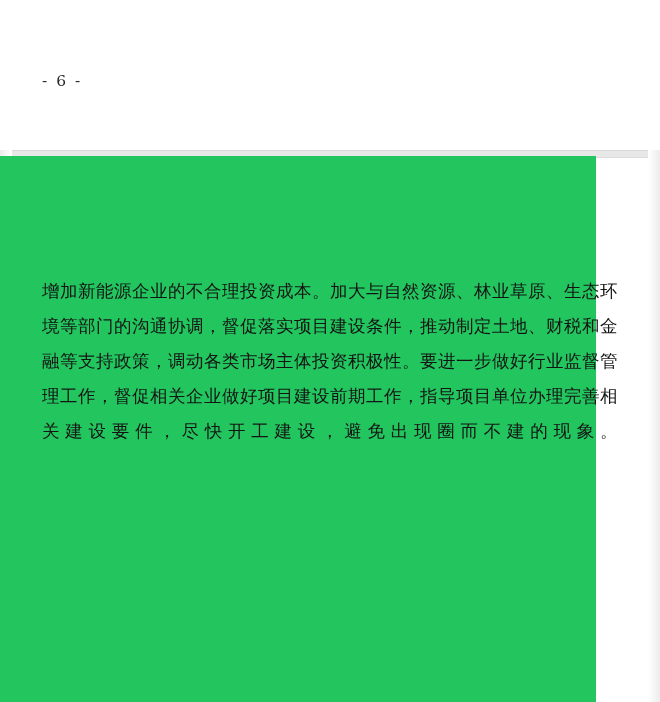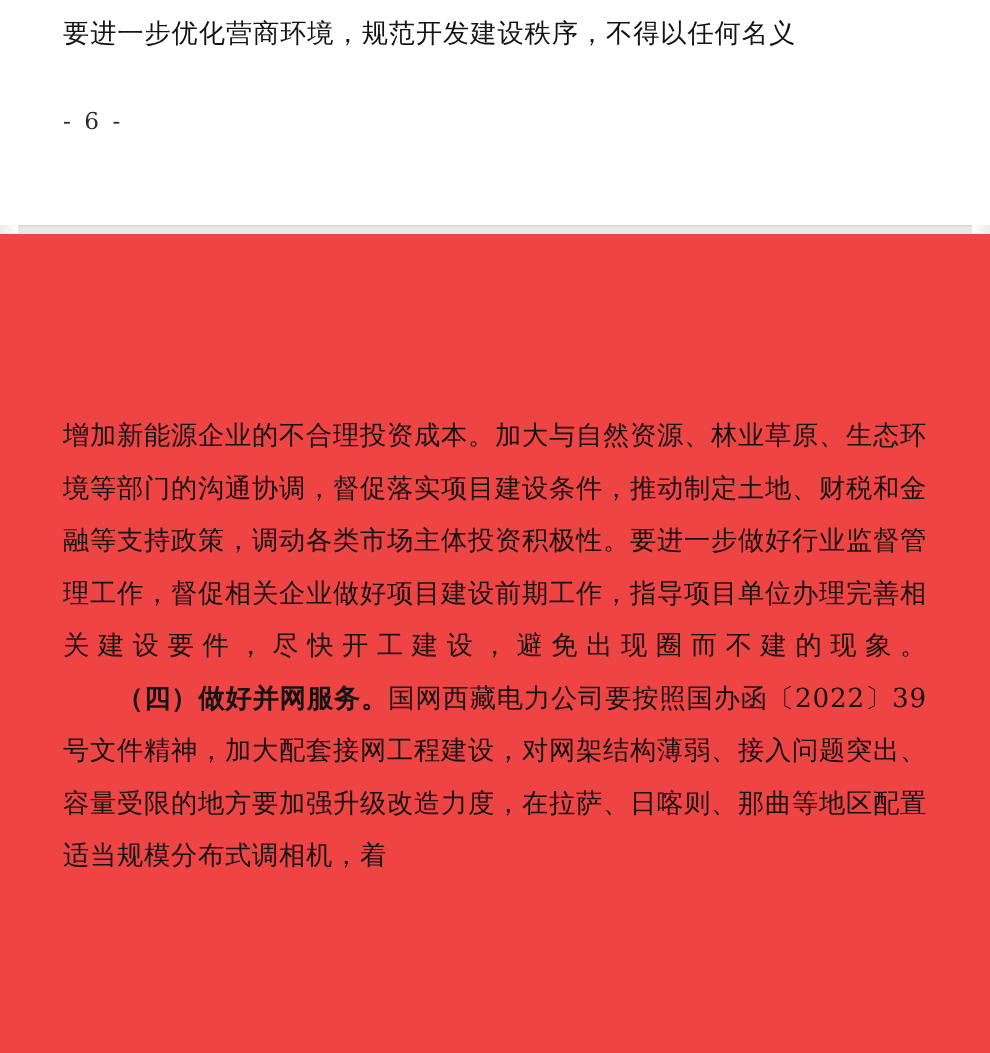--- a/index.html
+++ b/index.html
@@ -77,23 +77,23 @@
     width: 12px;
     height: 552px;
     background: linear-gradient(to left, #ececec 0%, #f7f7f7 60%, #ffffff 100%);
   }
 
   
   .page-body {
     position: absolute;
     left: 0;
     top: 156px;
-    width: 660px;
+    width: 596px;
     height: 546px;
-    background: #ef4444;
+    background: #22c55e;
   }
   .body-text {
     position: absolute;
     left: 42px;
     top: 118px;
     width: 576px;
   }
   .para {
     margin: 0;
     font-size: 17.5px;
@@ -113,36 +113,32 @@
   .bold-head {
     font-weight: 700;
   }
 </style>
 </head>
 <body>
 
 <div class="page">
 
   <div class="page-top">
-    <div class="top-line">要进一步优化营商环境，规范开发建设秩序，不得以任何名义</div>
     <div class="folio">- 6 -</div>
   </div>
 
   <div class="page-gap"></div>
   <div class="edge-left"></div>
   <div class="edge-right"></div>
 
   <div class="page-body">
     <div class="body-text">
 
       <p class="para">
         <span>增加新能源企业的不合理投资成本。加大与自然资源、林业草原、生态环境等部门的沟通协调，督促落实项目建设条件，推动制定土地、财税和金融等支持政策，调动各类市场主体投资积极性。要进一步做好行业监督管理工作，督促相关企业做好项目建设前期工作，指导项目单位办理完善相关建设要件，尽快开工建设，避免出现圈而不建的现象。</span>
       </p>
 
 
-      <p class="para last-free">
-        <span class="indent"></span><span class="bold-head">（四）做好并网服务。</span><span>国网西藏电力公司要按照国办函〔2022〕39号文件精神，加大配套接网工程建设，对网架结构薄弱、接入问题突出、容量受限的地方要加强升级改造力度，在拉萨、日喀则、那曲等地区配置适当规模分布式调相机，着</span>
-      </p>
 
     </div>
   </div>
 
 </div>
 
 </body></html>

